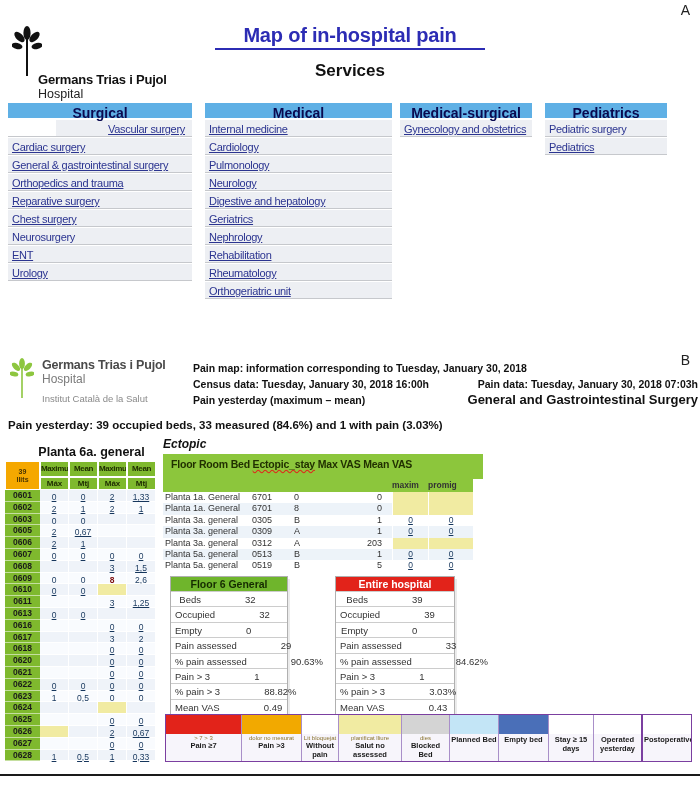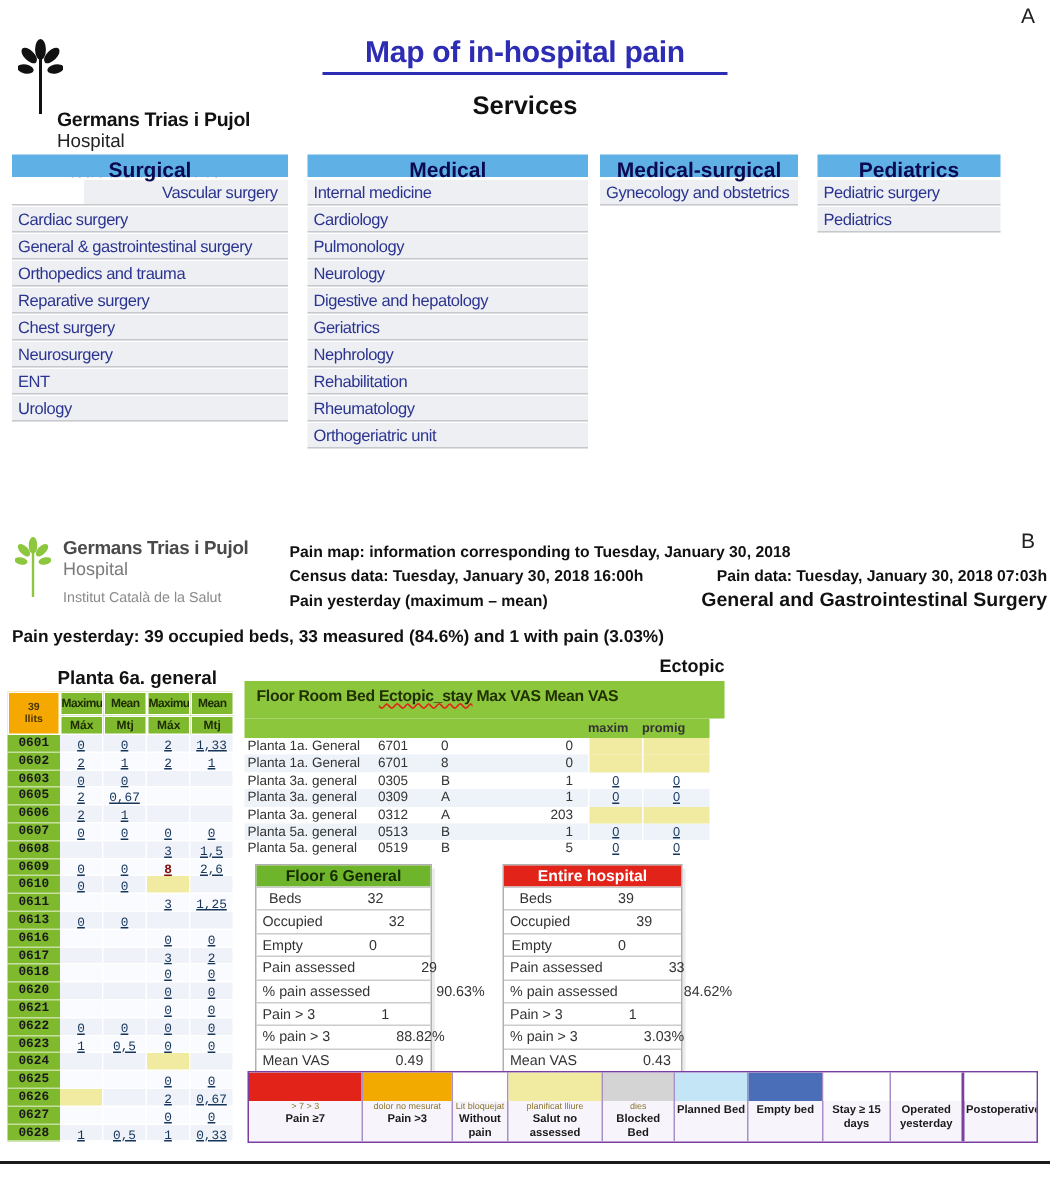--- a/index.html
+++ b/index.html
@@ -25,21 +25,21 @@
 
   #svc-cols { position:absolute; top:103px; left:0; width:700px; }
   .svc-col { position:absolute; top:0; }
   .svc-head { height:15px; line-height:21px; background:#5FB0E5; text-align:center;
               font-size:14px; font-weight:bold; color:#0A0A50; margin-bottom:2px; }
   .svc-item { height:17px; line-height:16px; background:#EDEFF3; border-bottom:1px solid #C6C8CC;
               margin-bottom:1px; padding:1px 4px 0; font-size:11px; letter-spacing:-0.3px;
               white-space:nowrap; overflow:visible; }
   .svc-item.indent { text-align:right; padding-right:7px;
               background:linear-gradient(to right,#fff 26%,#EDEFF3 26%); }
-  .svc-link { color:#2B3490; }
+  .svc-link { color:#2B3490; text-decoration:underline; }
   .svc-link.nolink { text-decoration:none; }
 
   
   .panelB { position:absolute; top:350px; left:0; width:700px; height:422px; }
   .logoB { position:absolute; top:8px; left:10px; display:flex; }
   .logoB .logo-text { margin-left:8px; }
   .logoB .l1 { font-size:12.5px; font-weight:bold; color:#4a4a4a; letter-spacing:-0.2px; }
   .logoB .l2 { font-size:12px; color:#7a7a7a; }
   .logoB .l3 { font-size:9.5px; color:#8a8a8a; margin-top:7px; }
 
@@ -57,34 +57,34 @@
                 padding-left:22px; white-space:nowrap; margin-bottom:2px; }
   #ward-head { display:grid; grid-template-columns:35px 29px 29px 29px 29px;
                grid-template-rows:16px 13px; width:151px; }
   .ward-beds { grid-row:1/3; grid-column:1; background:#F5A800; border:1px solid #fff;
                display:flex; flex-direction:column; align-items:center; justify-content:center;
                font-size:7px; font-weight:bold; color:#4a3500; line-height:8px; }
   .ward-gh, .ward-sh { background:#7FB92E; border:1px solid #fff; color:#1d2b00;
                font-weight:bold; overflow:hidden; white-space:nowrap; text-align:center; }
   .ward-gh { font-size:8px; line-height:14px; letter-spacing:-0.4px; }
   .ward-sh { font-size:8px; line-height:11px; }
-  .ward-row { display:flex; height:11.8px;font-family:Liberation Mono, monospace; }
+  .ward-row { display:flex; height:11.8px; }
   .ward-bed { width:35px; background:#7FB92E; font-size:8.5px; font-weight:bold; color:#1a1a1a;
               line-height:11.8px; text-align:center; border-bottom:1px solid rgba(255,255,255,.55); }
   .ward-cell { width:29px; background:#EFF3F9; border-right:1px solid #fff;
                border-bottom:1px solid #fff; text-align:center; line-height:10.5px; }
   .ward-row.alt .ward-cell { background:#F9FBFE; }
   .ward-cell.yellow { background:#F1EBA2; }
   .ward-cell.red { background:#E2231A; }
   .uval { font-size:8.5px; color:#16365C; text-decoration:underline; }
   .ward-cell.red .uval { color:#7E1010; font-weight:bold; }
 
   
-  .ect-title { position:absolute; top:87px; left:163px; width:320px; text-align:right;
-               font-size:12px; font-weight:bold; color:#111; }
+  .ect-title { position:absolute; top:87px; left:163px; width:320px; text-align:left;
+               font-size:12px; font-weight:bold; color:#111;font-style:italic; }
   #ect { position:absolute; top:104px; left:163px; }
   .ect-head { width:320px; height:25px; background:#8CC63C; font-size:10.5px; font-weight:bold;
               color:#213000; padding:4px 0 0 8px; letter-spacing:-0.2px; }
   .wavy { text-decoration:underline wavy #E2231A; text-decoration-skip-ink:none; }
   #ect-subhead { display:grid; grid-template-columns:85px 42px 35px 67px 36px 45px;
                  width:310px; height:13px; background:#8CC63C; }
   .ect-shc { font-size:8.5px; font-weight:bold; color:#333; text-align:left; line-height:12px; }
   .ect-row { display:flex; height:11.4px; width:310px; background:#fff; }
   .ect-row.alt { background:#EDF3F9; }
   .ec { font-size:9px; color:#333; line-height:11.4px; white-space:nowrap; overflow:hidden; }

